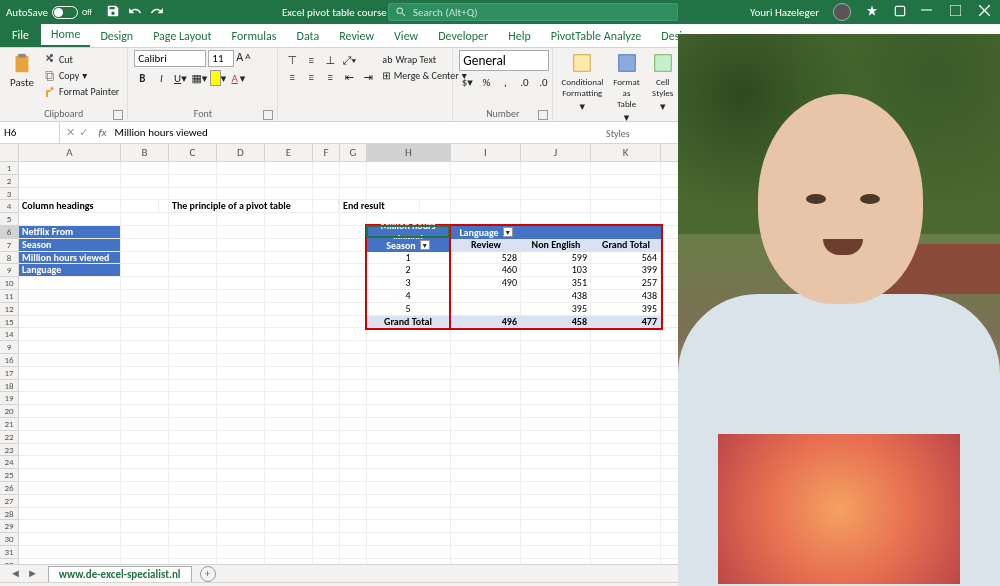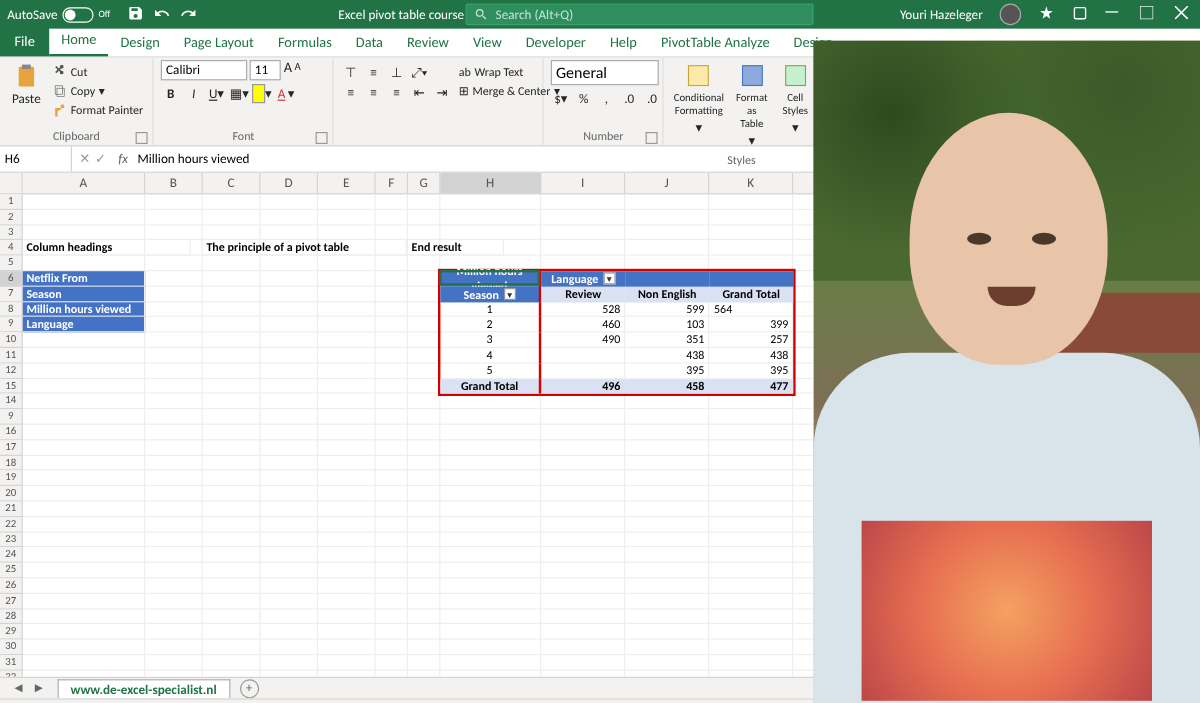--- a/index.html
+++ b/index.html
@@ -762,21 +762,21 @@
         <div style="display:flex">
           <div class="hdr" style="width:84px;border-right:2px solid #d40000">Season <span class="dd">▼</span></div>
           <div class="hdr2" style="width:70px">Review</div>
           <div class="hdr2" style="width:70px">Non English</div>
           <div class="hdr2" style="width:70px">Grand Total</div>
         </div>
         <div class="row">
           <div style="width:84px;text-align:center;border-right:2px solid #d40000">1</div>
           <div style="width:70px;text-align:right">528</div>
           <div style="width:70px;text-align:right">599</div>
-          <div style="width:70px;">564</div>
+          <div style="width:70px;text-align:right">564</div>
         </div>
         <div class="row">
           <div style="width:84px;text-align:center;border-right:2px solid #d40000">2</div>
           <div style="width:70px;text-align:right">460</div>
           <div style="width:70px;text-align:right">103</div>
           <div style="width:70px;text-align:right">399</div>
         </div>
         <div class="row">
           <div style="width:84px;text-align:center;border-right:2px solid #d40000">3</div>
           <div style="width:70px;text-align:right">490</div>

